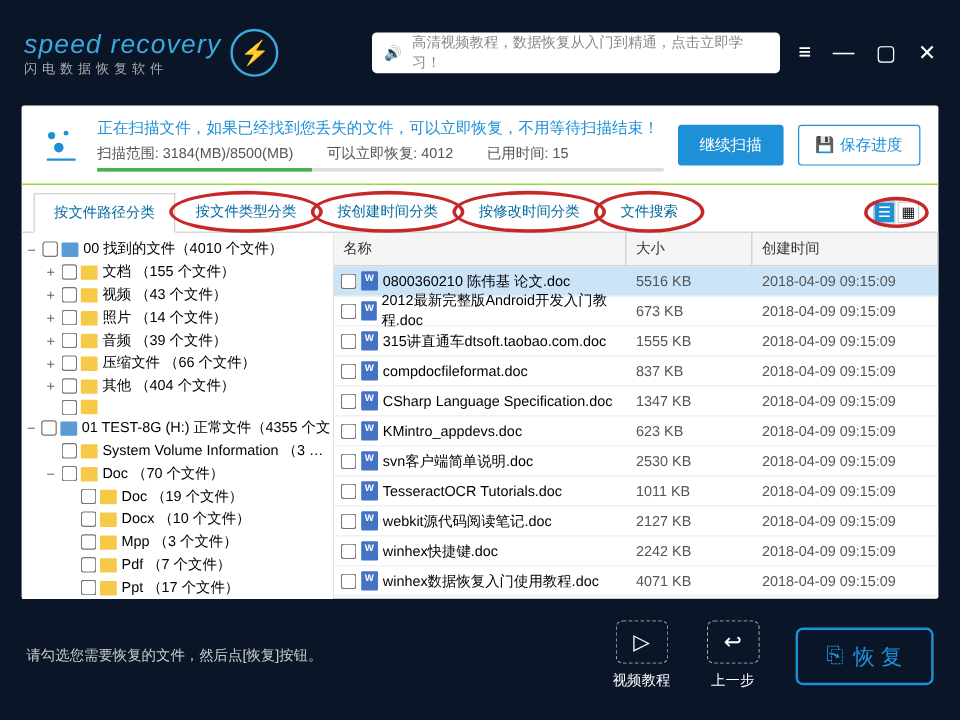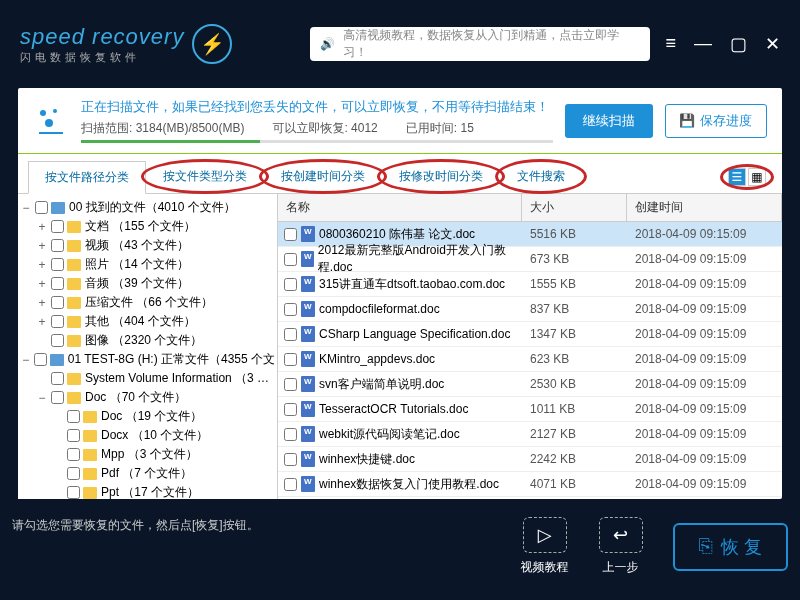--- a/index.html
+++ b/index.html
@@ -54,21 +54,21 @@
 .col-name { flex: 1; }
 .col-size { width: 105px; }
 .col-date { width: 155px; }
 .file-row { display: flex; align-items: center; border-bottom: 1px solid #eee; font-size: 12px; height: 25px; }
 .file-row.selected { background: #cce4f7; }
 .file-row .col-name { display: flex; align-items: center; padding-left: 6px; gap: 4px; }
 .doc-icon { width: 14px; height: 16px; background: #4472c4; border-radius: 1px; display: inline-block; position: relative; }
 .doc-icon::after { content: "W"; position: absolute; color: #fff; font-size: 8px; left: 3px; top: 1px; font-weight: bold; }
 .file-row .col-size, .file-row .col-date { padding: 0 8px; color: #555; }
 
-.footer { display: flex; align-items: flex-start; padding: 18px 12px; }
+.footer { display: flex; align-items: center; padding: 18px 22px; }
 .hint-text { color: #ccc; font-size: 12px; flex: 1; }
 .footer-btns { display: flex; gap: 30px; align-items: center; }
 .icon-btn { display: flex; flex-direction: column; align-items: center; color: #fff; cursor: pointer; gap: 6px; }
 .icon-rect { width: 44px; height: 36px; border: 1.5px dashed #aaa; border-radius: 6px; display: flex; align-items: center; justify-content: center; font-size: 18px; color: #fff; }
 .recover-btn { background: transparent; border: 2px solid #1e90d8; color: #1e90d8; padding: 10px 24px; border-radius: 6px; font-size: 18px; cursor: pointer; display: flex; align-items: center; gap: 8px; }
 </style>
 </head>
 <body>
 
 <div class="titlebar">
@@ -181,21 +181,20 @@
           <span class="expander">+</span>
           <input type="checkbox" style="">
           <span class="folder-icon"></span>
           <span>其他   （404 个文件）</span>
         </div>
         <div class="tree-item">
           <span class="indent" style="width:16px"></span>
           <span class="expander">&nbsp;</span>
           <input type="checkbox" style="">
           <span class="folder-icon"></span>
-          <span>图像   （2320 个文件）</span>
         </div>
         <div class="tree-item">
           <span class="indent" style="width:0px"></span>
           <span class="expander">−</span>
           <input type="checkbox" style="">
           <span class="drive-icon"></span>
           <span>01 TEST-8G (H:) 正常文件（4355 个文</span>
         </div>
         <div class="tree-item">
           <span class="indent" style="width:16px"></span>

